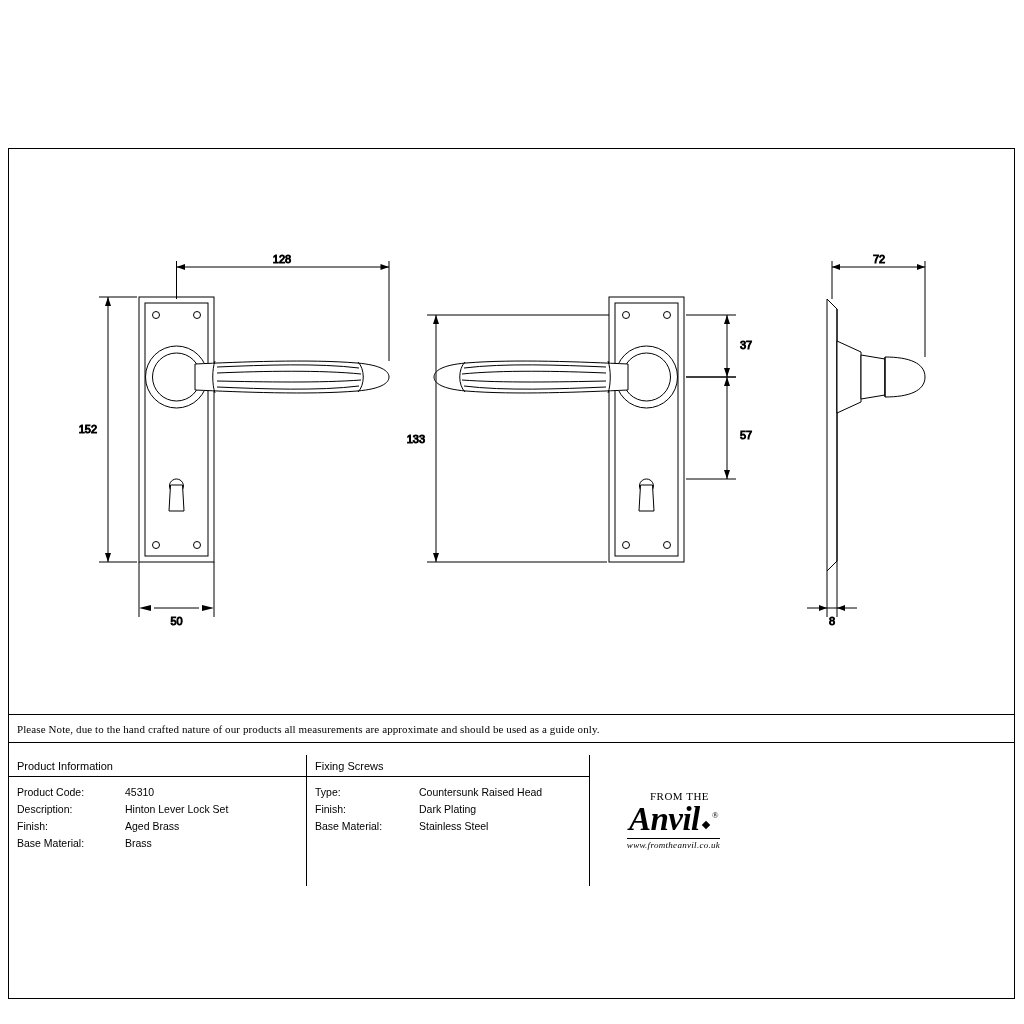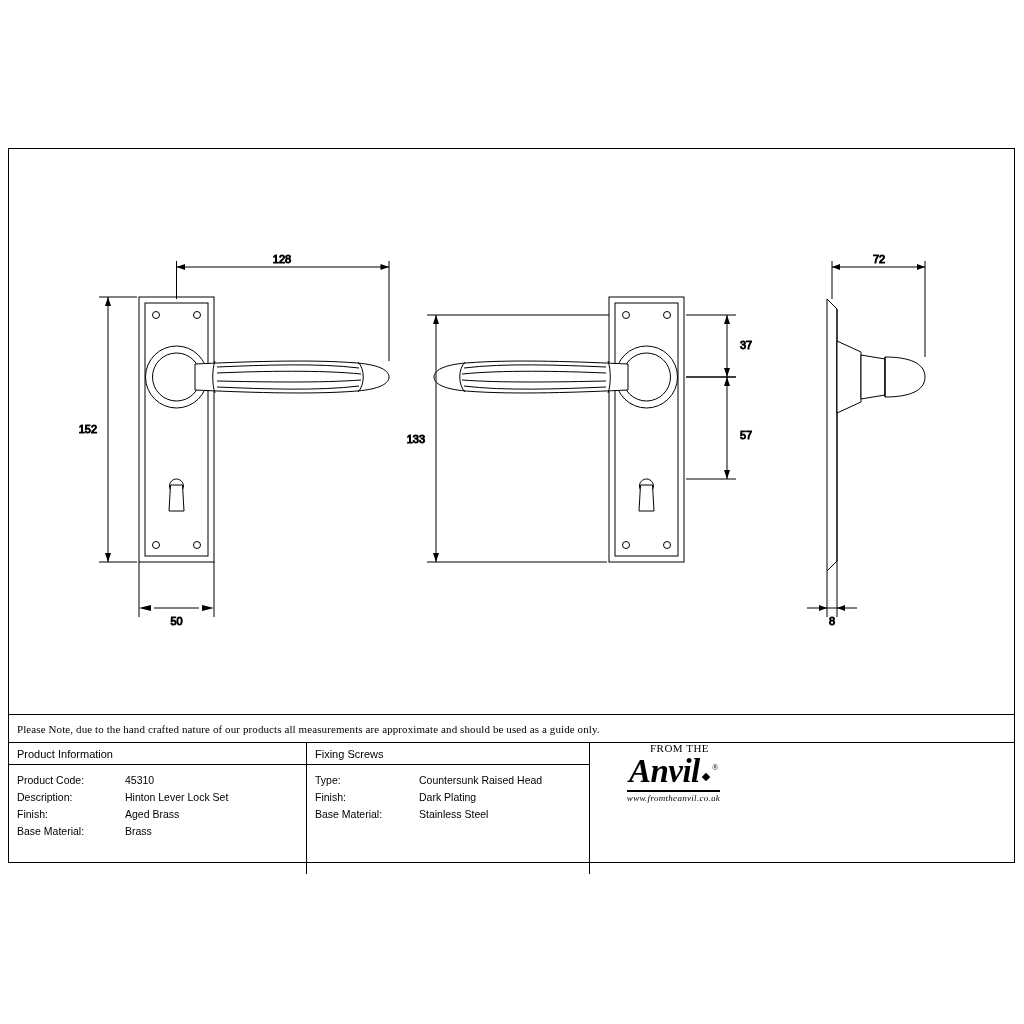--- a/index.html
+++ b/index.html
@@ -15,21 +15,21 @@
     position: relative;
     overflow: hidden;
   }
 
   
   #sheet {
     position: absolute;
     left: 8px;
     top: 148px;
     width: 1007px;
-    height: 715px;
+    height: 851px;
     border: 1px solid #000;
     box-sizing: border-box;
   }
 
   
   #drawing {
     position: absolute;
     left: 0; top: 0;
     width: 100%;
     height: 565px;
@@ -62,20 +62,21 @@
     left: 0;
     top: 594px;
     width: 100%;
     height: 131px;
     display: flex;
   }
   .col {
     box-sizing: border-box;
     height: 100%;
     position: relative;
+    margin-top: 12px;
   }
   .col.c1 { width: 298px; border-right: 1px solid #000; }
   .col.c2 { width: 258px; border-right: 1px solid #000; }
   .col.c3 { width: 283px; border-right: 1px solid #000; }
   .col.c4 { width: 167px; }
 
   .col-head {
     height: 22px;
     line-height: 22px;
     font-size: 11px;
@@ -97,21 +98,21 @@
   .col.c3 .kv .k { width: 92px; }
   .plain { line-height: 17px; }
 
   
   #logo-box {
     position: absolute;
     left: 0; top: 0;
     width: 100%;
     height: 100%;
     display: flex;
-    align-items: flex-start;
+    align-items: center;
     justify-content: center;
   }
   .logo-inner {
     text-align: center;
     line-height: 1;
   }
   .logo-top {
     font-family: "Liberation Serif", serif;
     font-size: 11px;
     letter-spacing: 0.5px;

